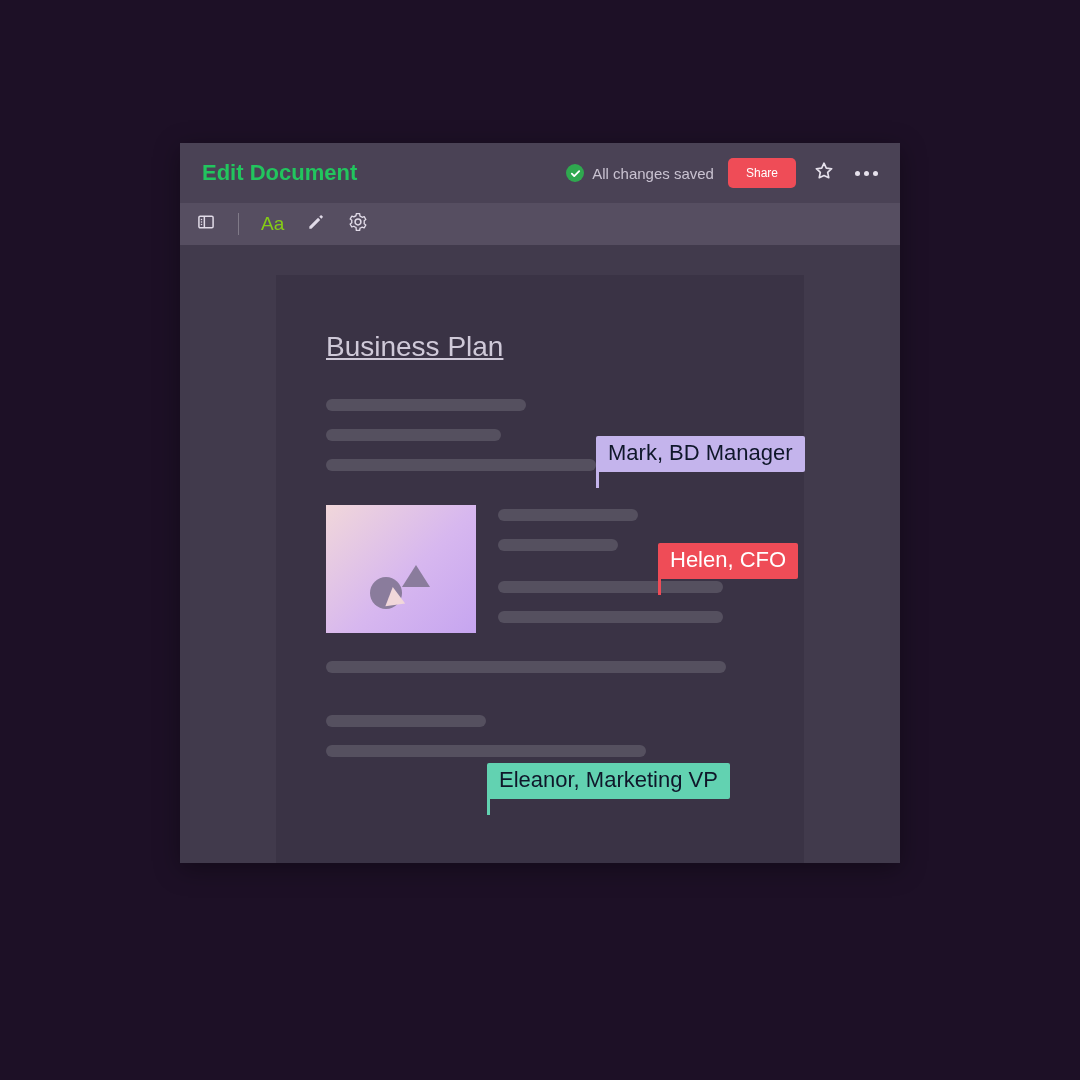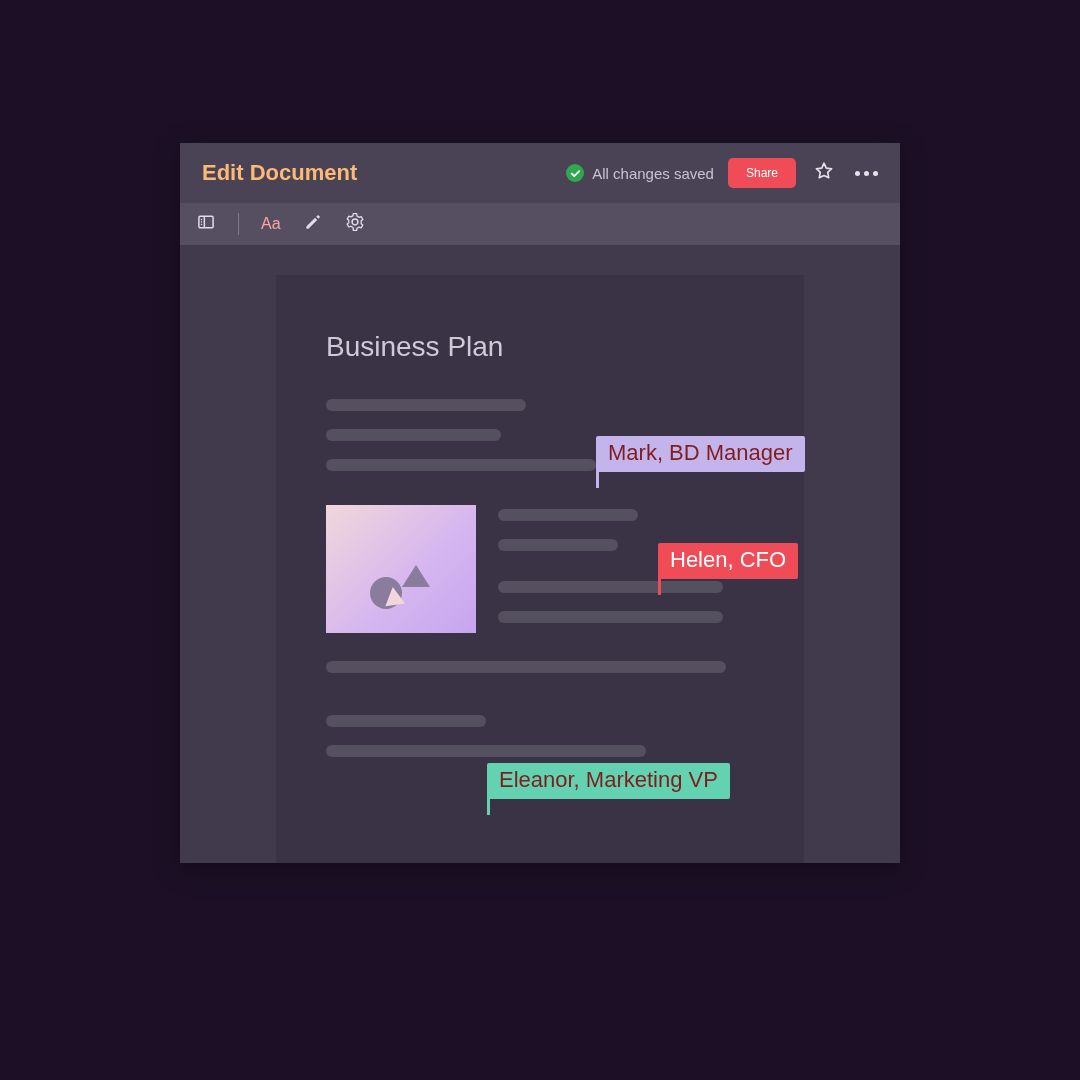--- a/index.html
+++ b/index.html
@@ -27,21 +27,21 @@
   
   .header {
     height: 60px;
     background: #4a4255;
     display: flex;
     align-items: center;
     padding: 0 20px 0 22px;
     gap: 14px;
   }
   .header-title {
-    color: #fdba74;
+    color: #22c55e;
     font-size: 22px;
     font-weight: 600;
     flex: 0 0 auto;
   }
   .header-spacer { flex: 1 1 auto; }
   .save-status {
     display: flex;
     align-items: flex-end;
     gap: 8px;
     color: #c9c2d1;
@@ -85,21 +85,21 @@
   }
   .toolbar .divider {
     width: 1px; height: 22px; background: rgba(255,255,255,0.25);
   }
   .tool-icon {
     color: #e1dbe8;
     display:flex; align-items:center; justify-content:center;
     cursor:pointer;
   }
   .tool-icon svg { width: 20px; height: 20px; }
-  .aa-label { color:#fca5a5; font-size:16px; cursor:pointer; }
+  .aa-label { color:#84cc16; font-size:19px; cursor:pointer; }
 
   
   .doc-area {
     flex: 1 1 auto;
     position: relative;
     overflow: hidden;
   }
   .paper {
     position: absolute;
     left: 96px;
@@ -107,20 +107,21 @@
     width: 528px;
     height: 700px;
     background: #3a3345;
     padding: 56px 50px 40px 50px;
   }
   .doc-title {
     color: #cfc9d8;
     font-size: 28px;
     font-weight: 400;
     margin-bottom: 36px;
+    text-decoration: underline;
   }
 
   .skel { background:#55505f; border-radius:6px; height:12px; }
   .group { margin-bottom: 34px; }
   .row-flex { display:flex; gap:22px; align-items:flex-start; }
 
   .thumb {
     width: 150px; height: 128px;
     background: linear-gradient(135deg, #f1d7da 0%, #d7b7ef 55%, #c6a5f0 100%);
     position: relative;
@@ -144,21 +145,21 @@
     border-right:14px solid transparent;
     border-bottom:22px solid #8a7c9c;
     left:76px; top:60px;
   }
 
   
   .cursor-tag {
     position:absolute;
     font-size:22px;
     font-weight:500;
-    color:#7f1d1d;
+    color:#0f172a;
     padding:4px 12px 6px 12px;
     border-radius:2px;
     white-space:nowrap;
   }
   .cursor-tag .tick {
     position:absolute; width:3px; height:18px;
     left:0; bottom:-16px;
   }
   .tag-purple { background:#c4b4ec; }
   .tag-purple .tick { background:#c4b4ec; }

